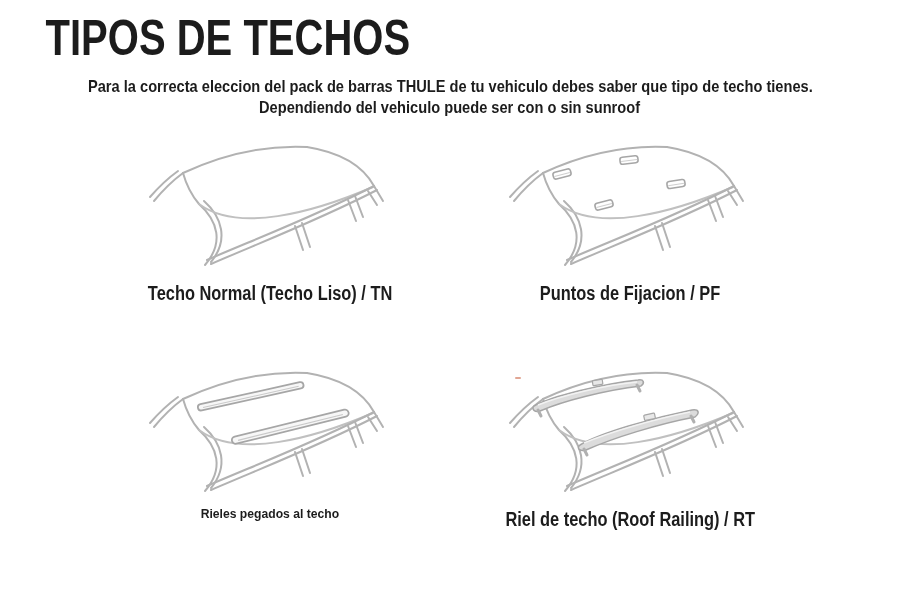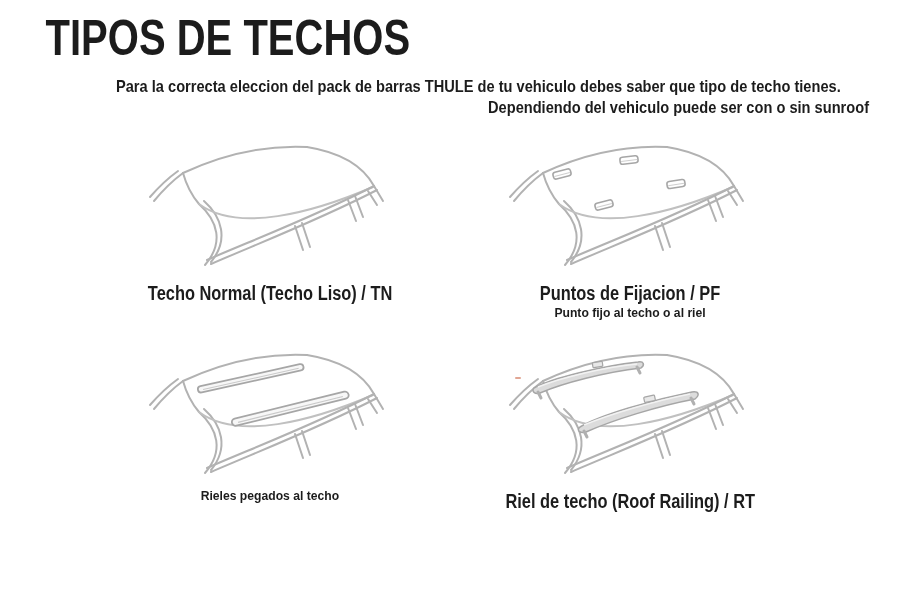--- a/index.html
+++ b/index.html
@@ -4,25 +4,25 @@
 <style>
   html,body{margin:0;padding:0;}
   body{
     width:900px;height:600px;background:#ffffff;overflow:hidden;position:relative;
     font-family:"Liberation Sans",sans-serif;color:#1c1c1c;
   }
   .title{
     margin:12px 0 0;text-align:left;font-size:50px;line-height:52px;font-weight:bold;
   }
   .cond{display:inline-block;transform:scaleX(0.80);transform-origin:center;white-space:nowrap;}
-  .intro{margin-top:12px;text-align:right;font-size:17px;line-height:21px;font-weight:bold;}
+  .intro{margin-top:12px;text-align:center;font-size:17px;line-height:21px;font-weight:bold;}
   .cond-i{display:inline-block;transform:scaleX(0.86);transform-origin:center;white-space:nowrap;}
   .grid{
     width:720px;margin:11px auto 0;display:grid;
-    grid-template-columns:360px 360px;row-gap:16px;
+    grid-template-columns:360px 360px;row-gap:34px;
   }
   figure.cell{margin:0;text-align:center;}
   .cell svg{display:block;margin:0 auto;width:300px;height:150px;}
   .caption{font-size:20px;line-height:22px;font-weight:bold;margin-top:3px;}
   .cond-c{display:inline-block;transform:scaleX(0.82);transform-origin:center;white-space:nowrap;}
   .sub{font-size:13.5px;line-height:17px;font-weight:bold;min-height:17px;}
   .cond-s{display:inline-block;transform:scaleX(0.90);transform-origin:center;white-space:nowrap;}
   .speck{position:absolute;left:515px;top:377px;width:6px;height:2px;background:rgba(201,92,60,0.55);border-radius:1px;}
 </style>
 </head>
@@ -102,23 +102,20 @@
         </g>
         <g transform="translate(196,55) rotate(-9)">
           <rect x="-9" y="-3.5" width="18" height="7" rx="2.5"></rect>
           <path d="M -8,0.5 L 8,0.5" stroke="#cfcfcf" stroke-width="1"></path>
         </g>
       </g>
     </svg>
     <figcaption class="caption">
       <span class="cond-c">Puntos de Fijacion / PF</span>
     </figcaption>
-    <div class="sub">
-      <span class="cond-s">Punto fijo al techo o al riel</span>
-    </div>
   </figure>
 
   <figure class="cell">
     <svg viewBox="0 0 300 150">
       <use href="#car-base"></use>
       <g fill="#f7f7f7" stroke="#a6a6a6" stroke-width="1.8">
         <g transform="translate(78,53) rotate(-12.5)">
           <rect x="0" y="-3.2" width="108" height="6.4" rx="3.2"></rect>
           <path d="M 5,0.6 L 103,0.6" stroke="#c9c9c9" stroke-width="1.1" fill="none"></path>
         </g>

